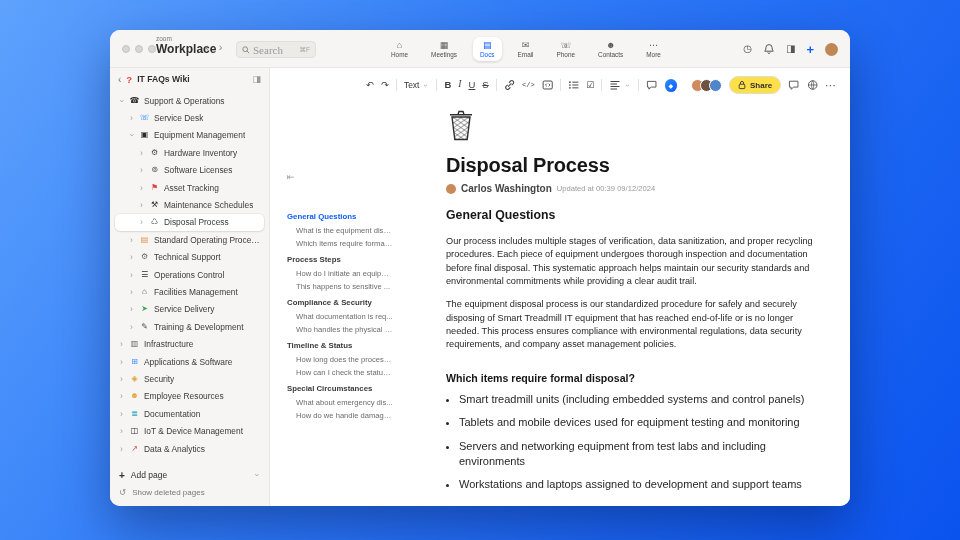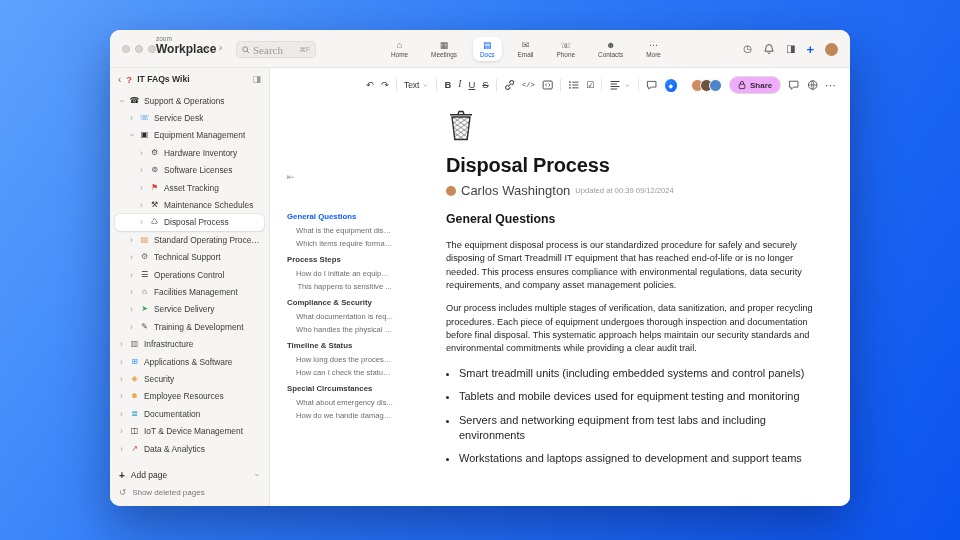--- a/index.html
+++ b/index.html
@@ -84,39 +84,39 @@
   .tbtn.s { text-decoration:line-through; }
   .tdiv { width:1px; height:12px; background:#e4e2de; }
   .textstyle { display:flex; align-items:center; gap:3px; font-size:8.5px; color:#333; }
   .textstyle .chev { transform:rotate(90deg); font-size:8px; }
   .codetxt { font-family:"Liberation Mono","DejaVu Sans Mono",monospace; font-size:7px; color:#444; }
   .aib { width:13px; height:13px; border-radius:50%; background:linear-gradient(135deg,#2d8cff,#0b5cff); display:flex; align-items:center; justify-content:center; color:#fff; font-size:6px; }
   .spacer { flex:1; }
   .avgroup { display:flex; }
   .avatar.mini { width:13px; height:13px; border:1.5px solid #fff; margin-left:-4px; }
   .avatar.mini:first-child { margin-left:0; }
-  .sharebtn { height:18px; border-radius:9px; background:#f0abfc; border:1px solid #e0ddd8; display:flex; align-items:center; gap:4px; padding:0 8px; }
+  .sharebtn { height:18px; border-radius:9px; background:#fde047; border:1px solid #e0ddd8; display:flex; align-items:center; gap:4px; padding:0 8px; }
   .sharebtn .sh-label { font-size:8px; font-weight:700; color:#2f2f2f; }
   .micon { width:12px; height:12px; display:flex; align-items:center; justify-content:center; }
   .more { font-size:11px; color:#555; line-height:1; }
   
   .toc-collapse { position:absolute; left:17px; top:104px; font-size:9px; color:#9a9a9a; }
   .toc-list { position:absolute; left:17px; top:142px; width:106px; display:flex; flex-direction:column; }
   .toc-row { white-space:nowrap; overflow:hidden; text-overflow:ellipsis; cursor:default; }
   .toc-row.section { font-size:7.8px; font-weight:700; color:#3a3a3a; height:14px; line-height:14px; margin-top:3px; }
   .toc-row.section:first-child { margin-top:0; }
-  .toc-row.item { font-size:7.6px; color:#6c6c6c; height:13px; line-height:13px; padding-left:9px;text-align:center; }
+  .toc-row.item { font-size:7.6px; color:#6c6c6c; height:13px; line-height:13px; padding-left:9px; }
   .toc-row.active { color:#0b5cff; }
   
   .content { position:absolute; left:176px; top:40px; width:380px; }
   .doc-emoji { margin-bottom:8px; }
   h1.doctitle { font-size:20px; font-weight:800; color:#161616; letter-spacing:-.2px; margin-bottom:6px; }
   .byline { display:flex; align-items:center; gap:5px; margin-bottom:14px; }
   .byline .avatar { width:10px; height:10px; background:#c98a5a; }
-  .byline .author { font-size:13px; font-weight:400; color:#444; }
+  .byline .author { font-size:10px; font-weight:700; color:#444; }
   .byline .updated { font-size:7.6px; color:#9a9a9a; }
   h2.sechead { font-size:12.3px; font-weight:700; color:#161616; margin-bottom:13px; }
   h3.qhead { font-size:10.6px; font-weight:700; color:#161616; margin-bottom:8px; }
   h3.qhead.second { margin-top:20px; }
   .content p { font-size:9.2px; line-height:1.45; color:#272727; margin-bottom:10px; }
   .content ul { list-style:disc; padding-left:13px; margin-top:2px; }
   .content li { font-size:11px; line-height:1.4; color:#272727; margin-bottom:8px; }
 </style>
 </head>
 <body>
@@ -417,22 +417,23 @@
           <path d="M6 9 8.8 31.5h12.4L24 9z" fill="url(#h2)" stroke="none"></path>
         </svg>
       </div>
       <h1 class="doctitle">Disposal Process</h1>
       <div class="byline">
         <span class="avatar"></span>
         <span class="author">Carlos Washington</span>
         <span class="updated">Updated at 00:39 09/12/2024</span>
       </div>
       <h2 class="sechead">General Questions</h2>
+      <p>Our process includes multiple stages of verification, data sanitization, and proper recycling procedures. Each piece of equipment undergoes thorough inspection and documentation before final disposal. This systematic approach helps maintain our security standards and environmental commitments while providing a clear audit trail.</p>
       <p>The equipment disposal process is our standardized procedure for safely and securely disposing of Smart Treadmill IT equipment that has reached end-of-life or is no longer needed. This process ensures compliance with environmental regulations, data security requirements, and company asset management policies.</p>
-      <p>Our process includes multiple stages of verification, data sanitization, and proper recycling procedures. Each piece of equipment undergoes thorough inspection and documentation before final disposal. This systematic approach helps maintain our security standards and environmental commitments while providing a clear audit trail.</p>
+      <h3 class="qhead second">Which items require formal disposal?</h3>
       <ul>
           <li>Smart treadmill units (including embedded systems and control panels)</li>
           <li>Tablets and mobile devices used for equipment testing and monitoring</li>
           <li>Servers and networking equipment from test labs and including environments</li>
           <li>Workstations and laptops assigned to development and support teams</li>
         </ul>
     </div>
   </div>
 </div>
 

